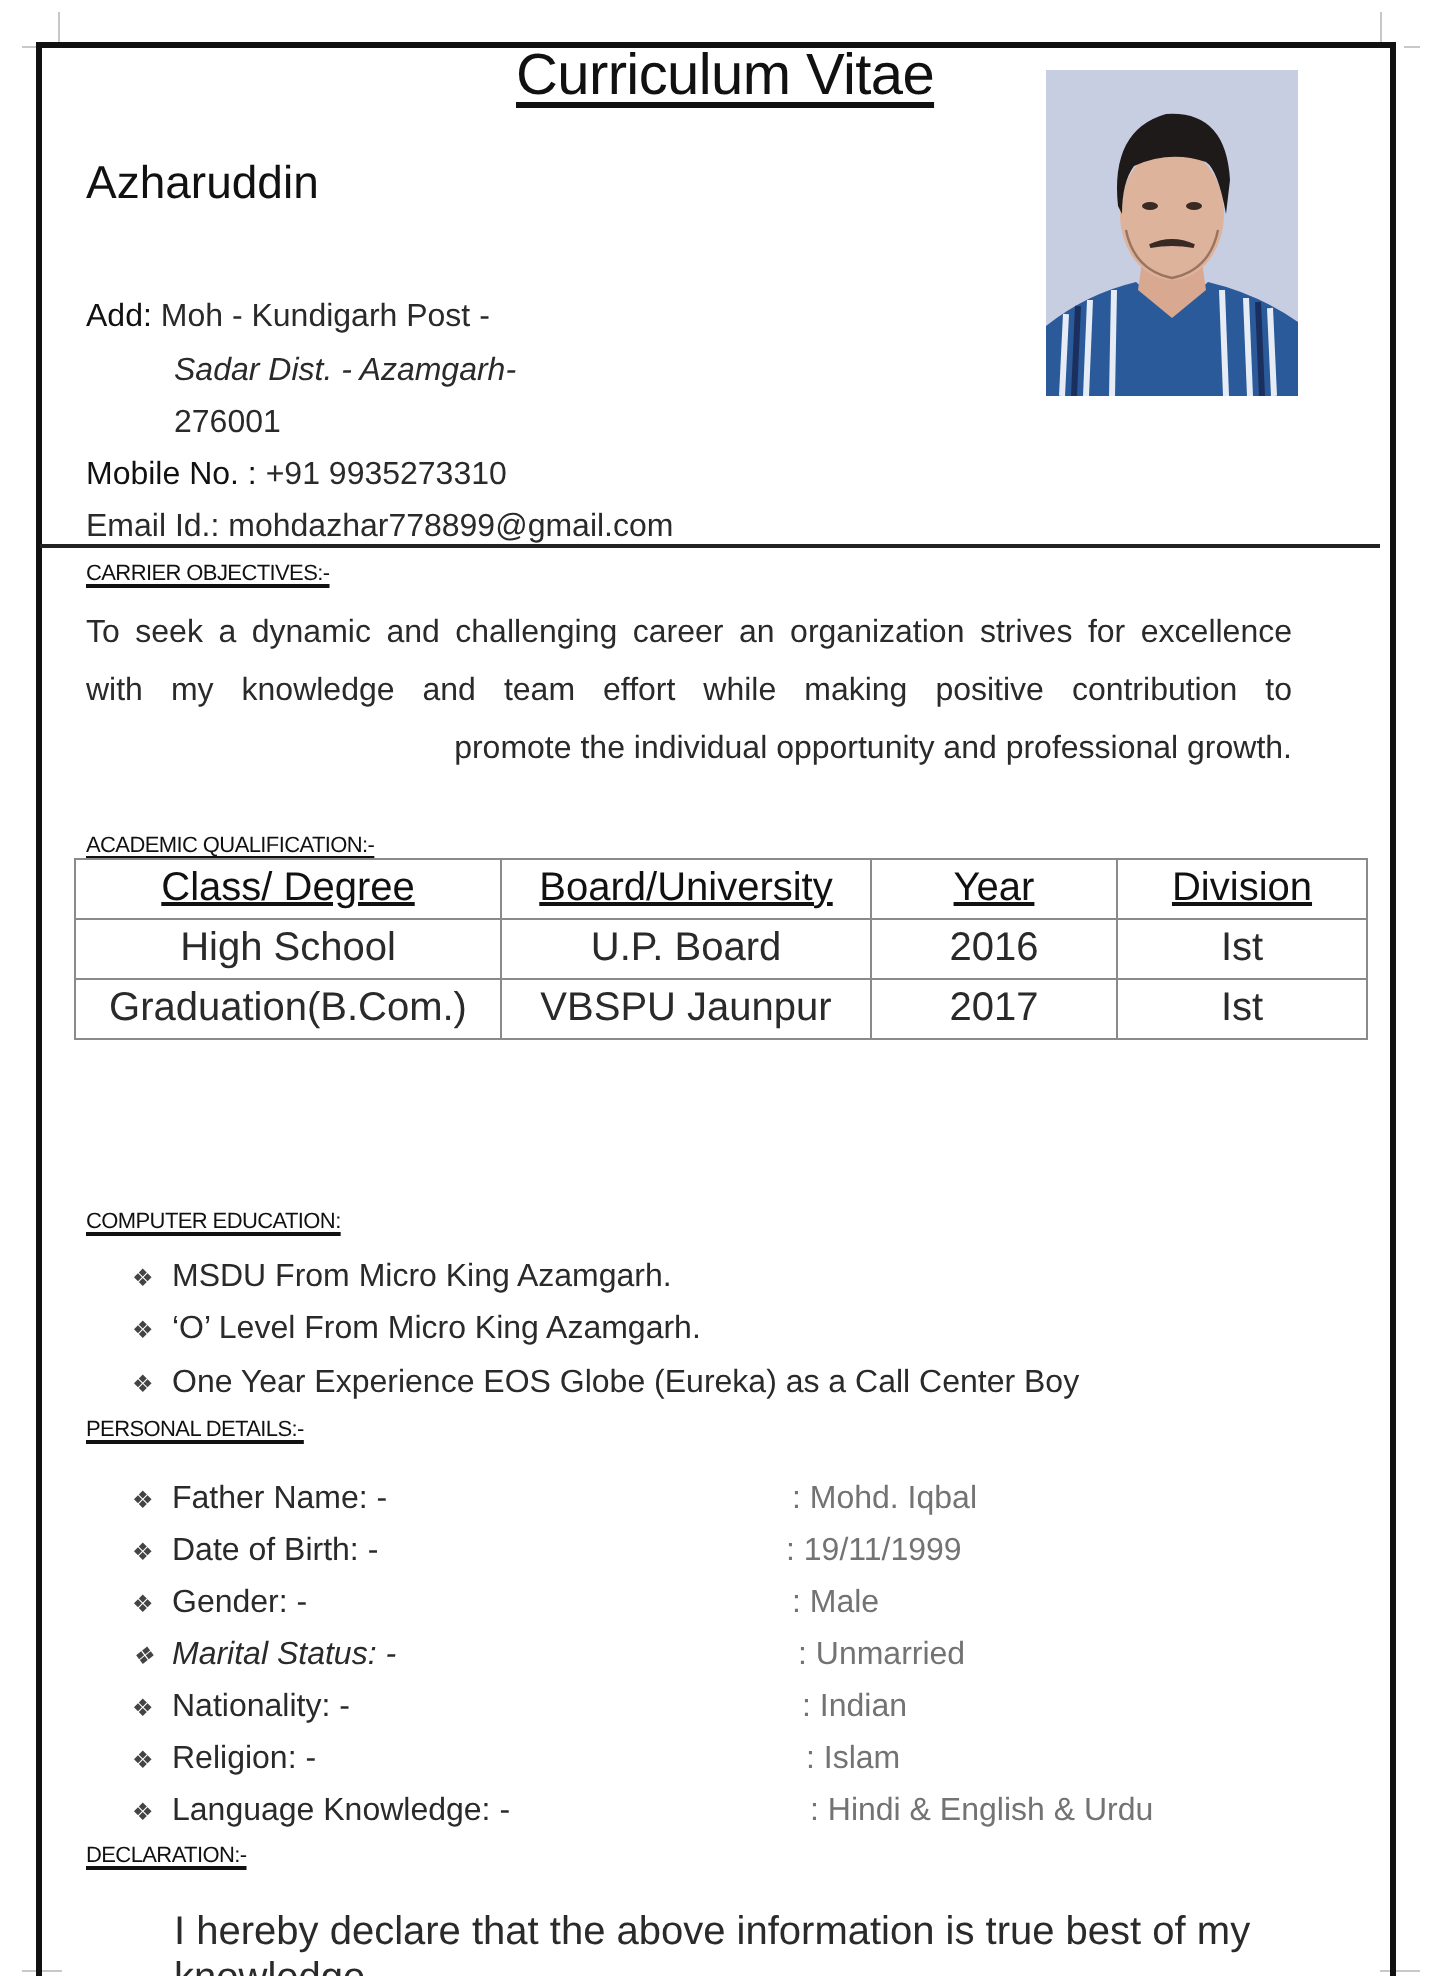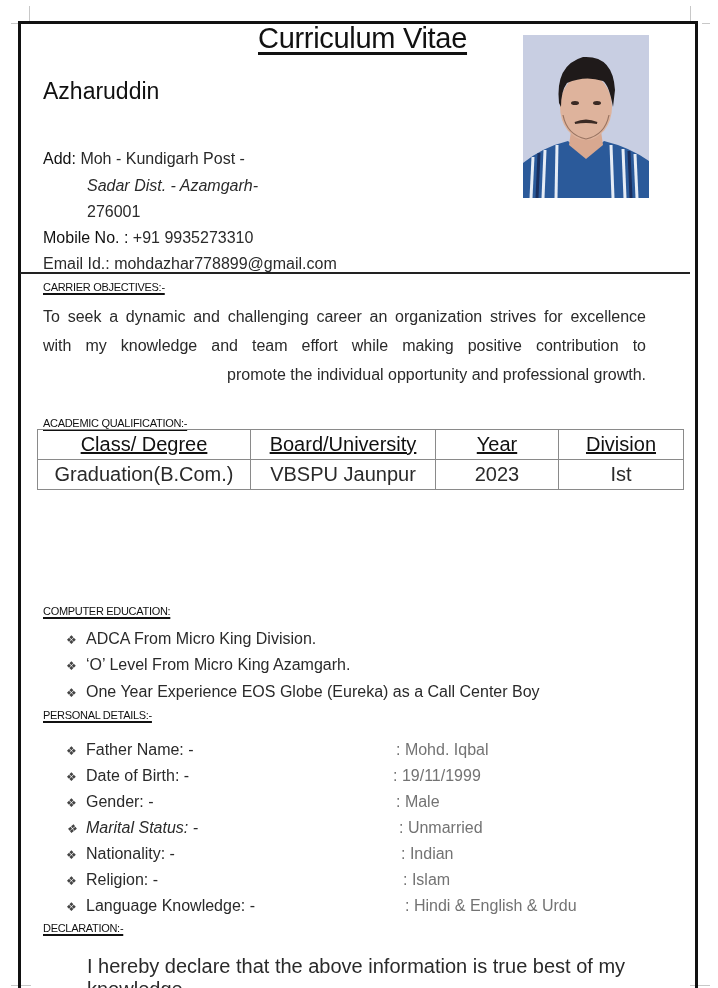--- a/index.html
+++ b/index.html
@@ -127,31 +127,37 @@
   <thead>
     <tr>
       <th><span>Class/ Degree</span></th>
       <th><span>Board/University</span></th>
       <th><span>Year</span></th>
       <th><span>Division</span></th>
     </tr>
   </thead>
   <tbody>
     <tr>
+      <td>High School</td>
+      <td>U.P. Board</td>
+      <td>2016</td>
+      <td>Ist</td>
+    </tr>
+    <tr>
       <td>Graduation(B.Com.)</td>
       <td>VBSPU Jaunpur</td>
-      <td>2023</td>
+      <td>2017</td>
       <td>Ist</td>
     </tr>
   </tbody>
 </table>
 
 <div class="heading" style="top:605px;">COMPUTER EDUCATION:</div>
 <div class="bullet-row" style="top:630px;">
-  <span class="bullet">❖</span><span>ADCA From Micro King Division.</span>
+  <span class="bullet">❖</span><span>MSDU From Micro King Azamgarh.</span>
 </div>
 <div class="bullet-row" style="top:656px;">
   <span class="bullet">❖</span><span>‘O’ Level From Micro King Azamgarh.</span>
 </div>
 <div class="bullet-row" style="top:683px;">
   <span class="bullet">❖</span><span>One Year Experience EOS Globe (Eureka) as a Call Center Boy</span>
 </div>
 
 <div class="heading" style="top:709px;">PERSONAL DETAILS:-</div>
 

